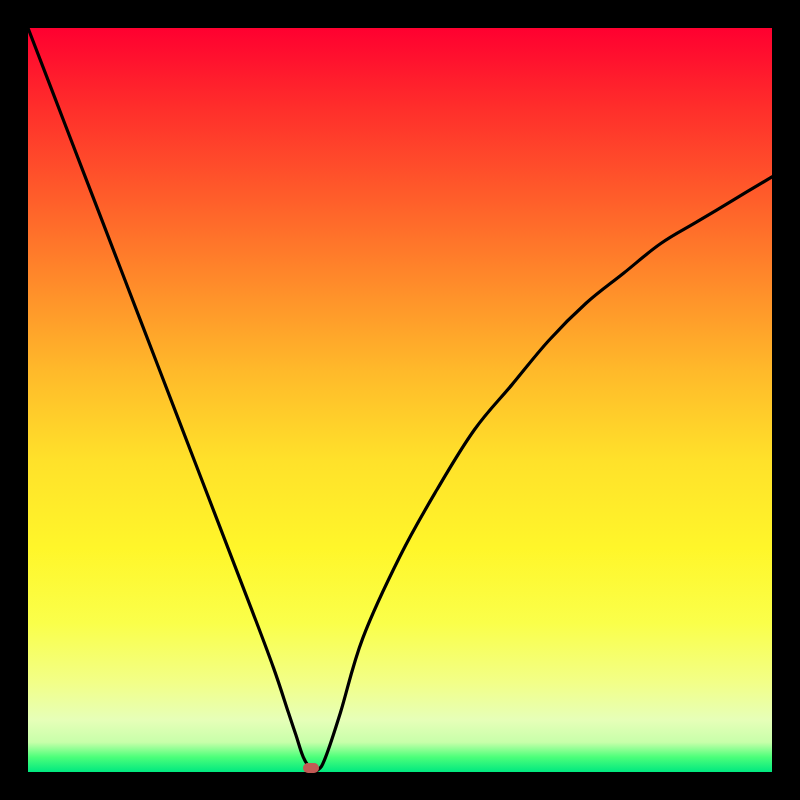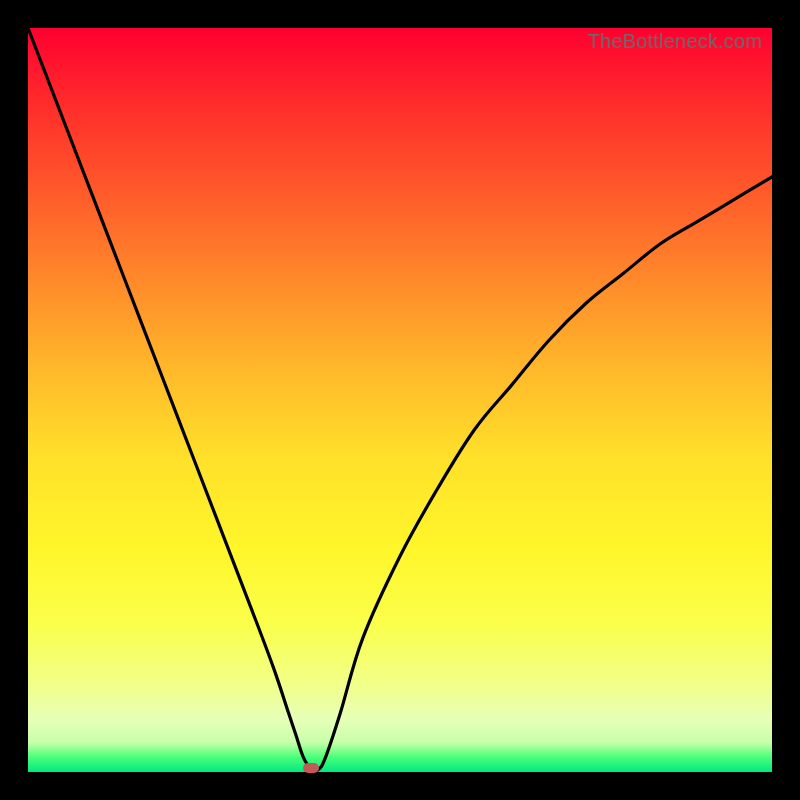--- a/index.html
+++ b/index.html
@@ -55,21 +55,20 @@
     height: 10px;
     border-radius: 5px;
     background: #c15a55;
   }
 </style>
 </head>
 <body>
 
 <div class="frame">
   <div class="plot-area">
-    <div class="attribution">TheBottleneck.com</div>
 
     <svg class="curve" viewBox="0 0 744 744" preserveAspectRatio="none">
       <path id="curve-path" fill="none" stroke="#000" stroke-width="3.2" stroke-linecap="round" stroke-linejoin="round" d="M 0 0 C 6.696000000000001 17.409600000000005, 23.808 61.90080000000002, 37.2 96.72000000000003 C 50.592000000000006 131.53920000000005, 61.00800000000001 158.62080000000006, 74.4 193.44000000000005 C 87.792 228.25920000000005, 98.208 255.34080000000003, 111.6 290.16 C 124.99199999999999 324.9792, 135.40800000000002 352.0608, 148.8 386.88 C 162.192 421.6992, 172.608 448.78080000000006, 186 483.6 C 199.392 518.4192, 212.48639999999997 552.1967999999999, 223.2 580.3199999999999 C 233.9136 608.4431999999999, 238.824 621.0912000000001, 245.52 639.84 C 252.216 658.5888, 256.38239999999996 672.4272000000001, 260.4 684.48 C 264.4176 696.5328, 265.16159999999996 698.7647999999999, 267.84 706.8 C 270.5184 714.8352, 272.60159999999996 723.0936, 275.28 729.12 C 277.9584 735.1464, 280.0416 738.0033599999999, 282.72 740.28 C 285.39840000000004 742.55664, 287.4816 743.7768, 290.16 741.768 C 292.83840000000004 739.7592000000001, 293.5824 739.43184, 297.6 729.12 C 301.61760000000004 718.80816, 305.784 705.9072, 312.47999999999996 684.48 C 319.17599999999993 663.0528, 324.0864 638.2032, 334.8 610.08 C 345.5136 581.9568, 358.608 555.024, 372 528.24 C 385.392 501.456, 395.80800000000005 484.04639999999995, 409.20000000000005 461.28 C 422.59200000000004 438.5136, 433.008 420.5088, 446.4 401.76 C 459.792 383.0112, 470.208 373.1904, 483.6 357.12 C 496.992 341.0496, 507.40799999999996 327.2112, 520.8 312.48 C 534.192 297.7488, 544.608 287.33279999999996, 558 275.28 C 571.392 263.2272, 581.808 256.23359999999997, 595.2 245.51999999999998 C 608.5920000000001 234.8064, 619.008 225.13439999999997, 632.4 215.76 C 645.7919999999999 206.3856, 656.2080000000001 201.47520000000006, 669.6 193.44000000000005 C 682.992 185.40480000000005, 693.4079999999999 179.15520000000004, 706.8 171.12 C 720.192 163.08479999999997, 737.304 152.81759999999997, 744 148.79999999999995"></path>
     </svg>
 
     <div class="marker" id="min-marker" style="left: 274.72px; top: 735.28px;"></div>
   </div>
 </div>
 
 </body></html>

